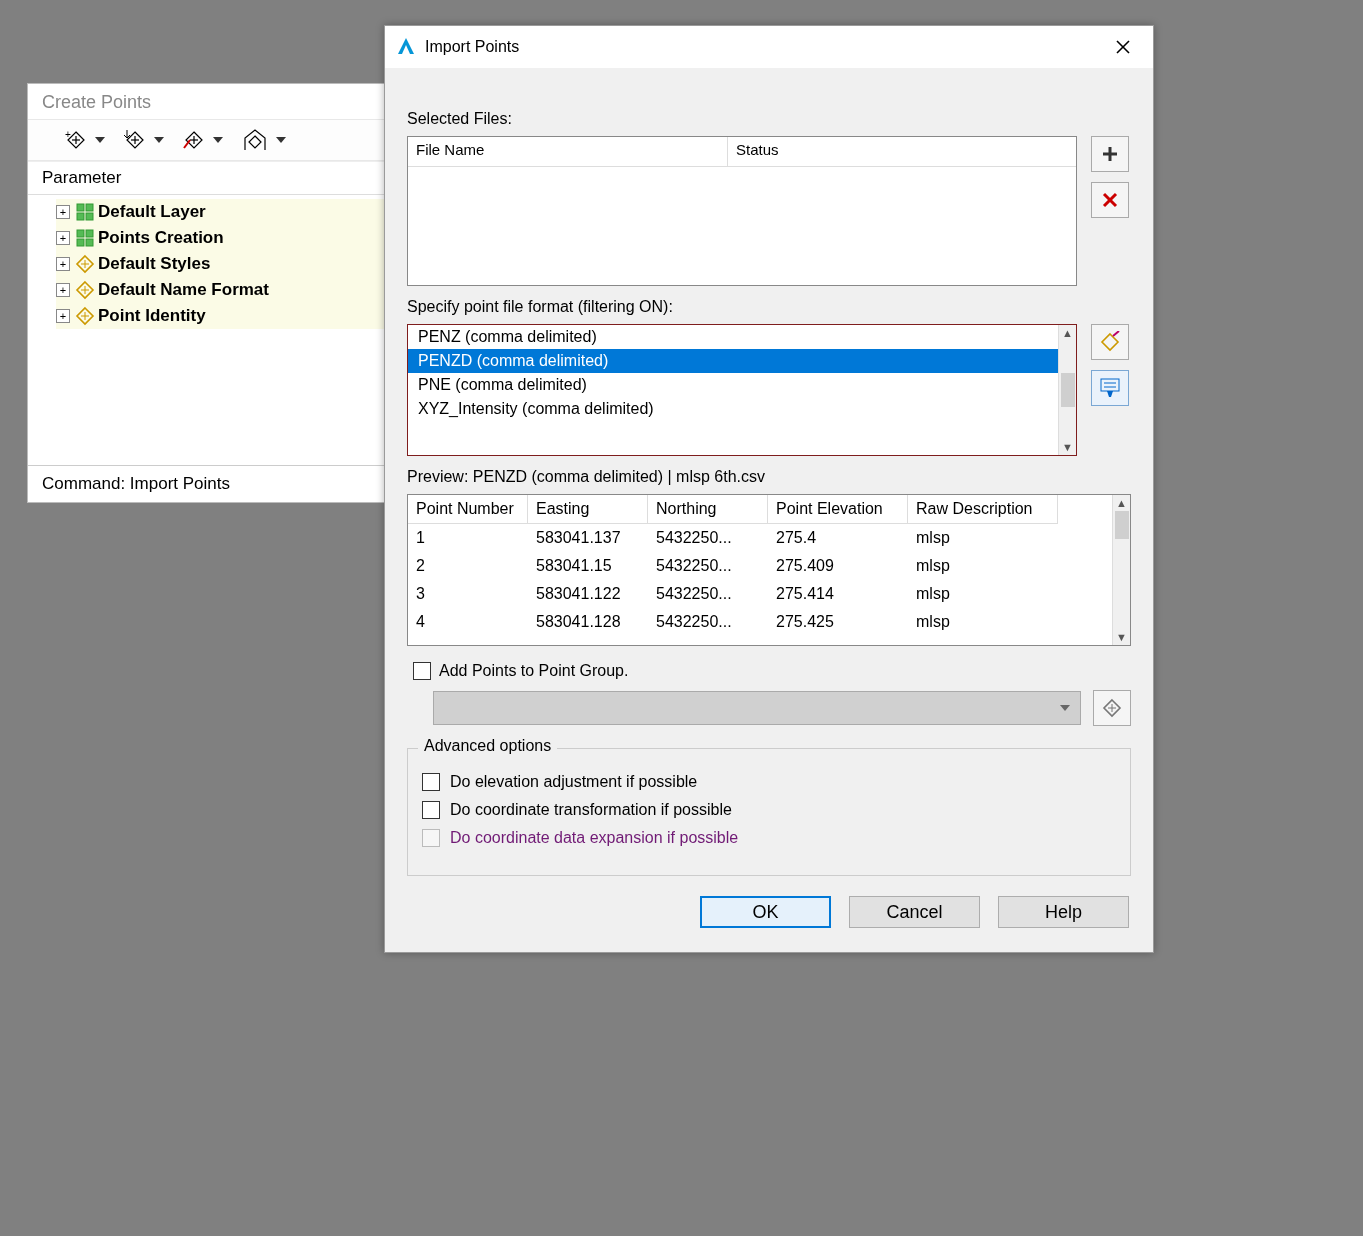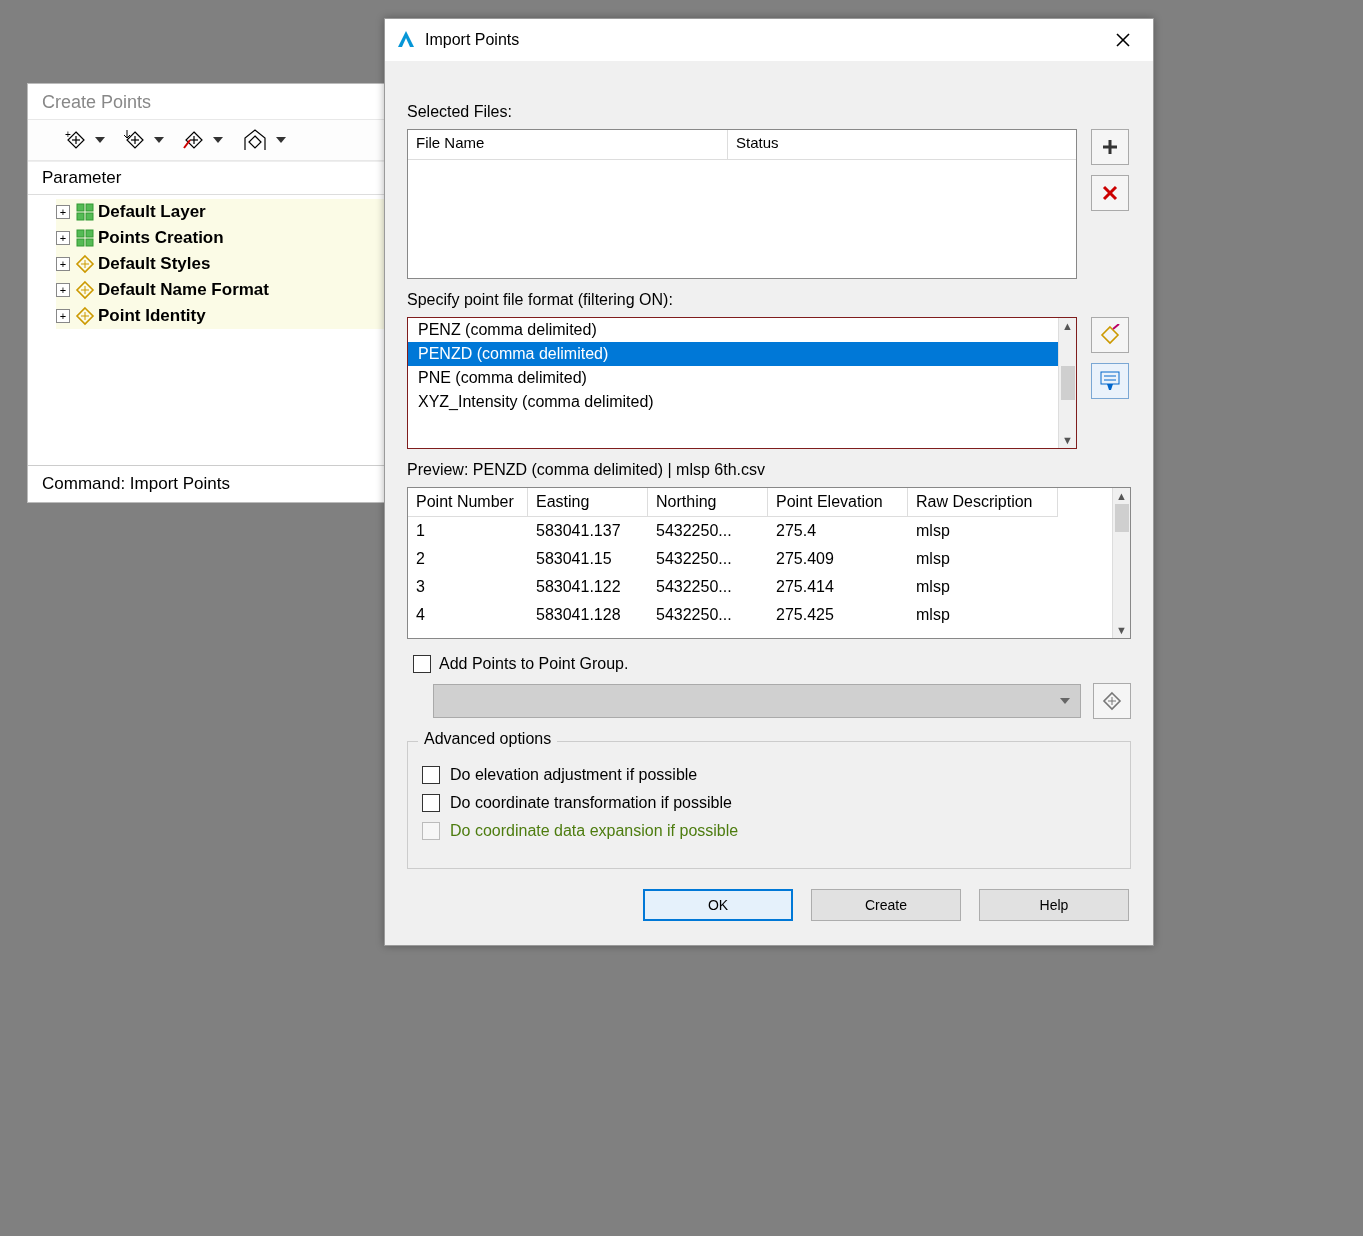--- a/index.html
+++ b/index.html
@@ -83,21 +83,21 @@
     border-top: 1px solid #ccc;
     padding: 8px 14px;
     font-size: 17px;
     background:#fff;
   }
 
   
   .dialog {
     position: absolute;
     left: 384px;
-    top: 18px;
+    top: 25px;
     width: 770px;
     background: #f0f0f0;
     border: 1px solid #9a9a9a;
     box-shadow: 0 0 8px rgba(0,0,0,.3);
   }
   .dlg-titlebar {
     height: 42px;
     background: #fff;
     display:flex;
     align-items:center;
@@ -300,36 +300,36 @@
     top:-12px; left:10px;
     background:#f0f0f0;
     padding:0 6px;
     font-size:16px;
   }
   .opt-line {
     display:flex; align-items:center; gap:10px;
     margin: 10px 0;
     font-size:16px;
   }
-  .opt-line.disabled { color:#4d7c0f; }
+  .opt-line.disabled { color:#701a75; }
   .opt-line.disabled .fake-checkbox { border-color:#bbb; background:#f6f6f6;}
 
   
   .dlg-buttons {
     display:flex;
     justify-content:flex-end;
     gap:18px;
     padding: 20px 24px 24px 24px;
   }
   .dlg-btn {
-    width: 150px;
+    width: 131px;
     height: 32px;
     background:#e1e1e1;
     border:1px solid #adadad;
-    font-size:14px;
+    font-size:18px;
     cursor:pointer;
     display:flex;align-items:center;justify-content:center;
   }
   .dlg-btn.primary {
     border:2px solid #0078d7;
     background:#e5f1fb;
   }
 
   
   .caret-down {
@@ -606,16 +606,16 @@
       </div>
       <div class="opt-line disabled">
         <span class="fake-checkbox"></span>
         <span>Do coordinate data expansion if possible</span>
       </div>
     </div>
   </div>
 
   <div class="dlg-buttons">
     <div class="dlg-btn primary">OK</div>
-    <div class="dlg-btn">Create</div>
+    <div class="dlg-btn">Cancel</div>
     <div class="dlg-btn">Help</div>
   </div>
 </div>
 
 </body></html>

